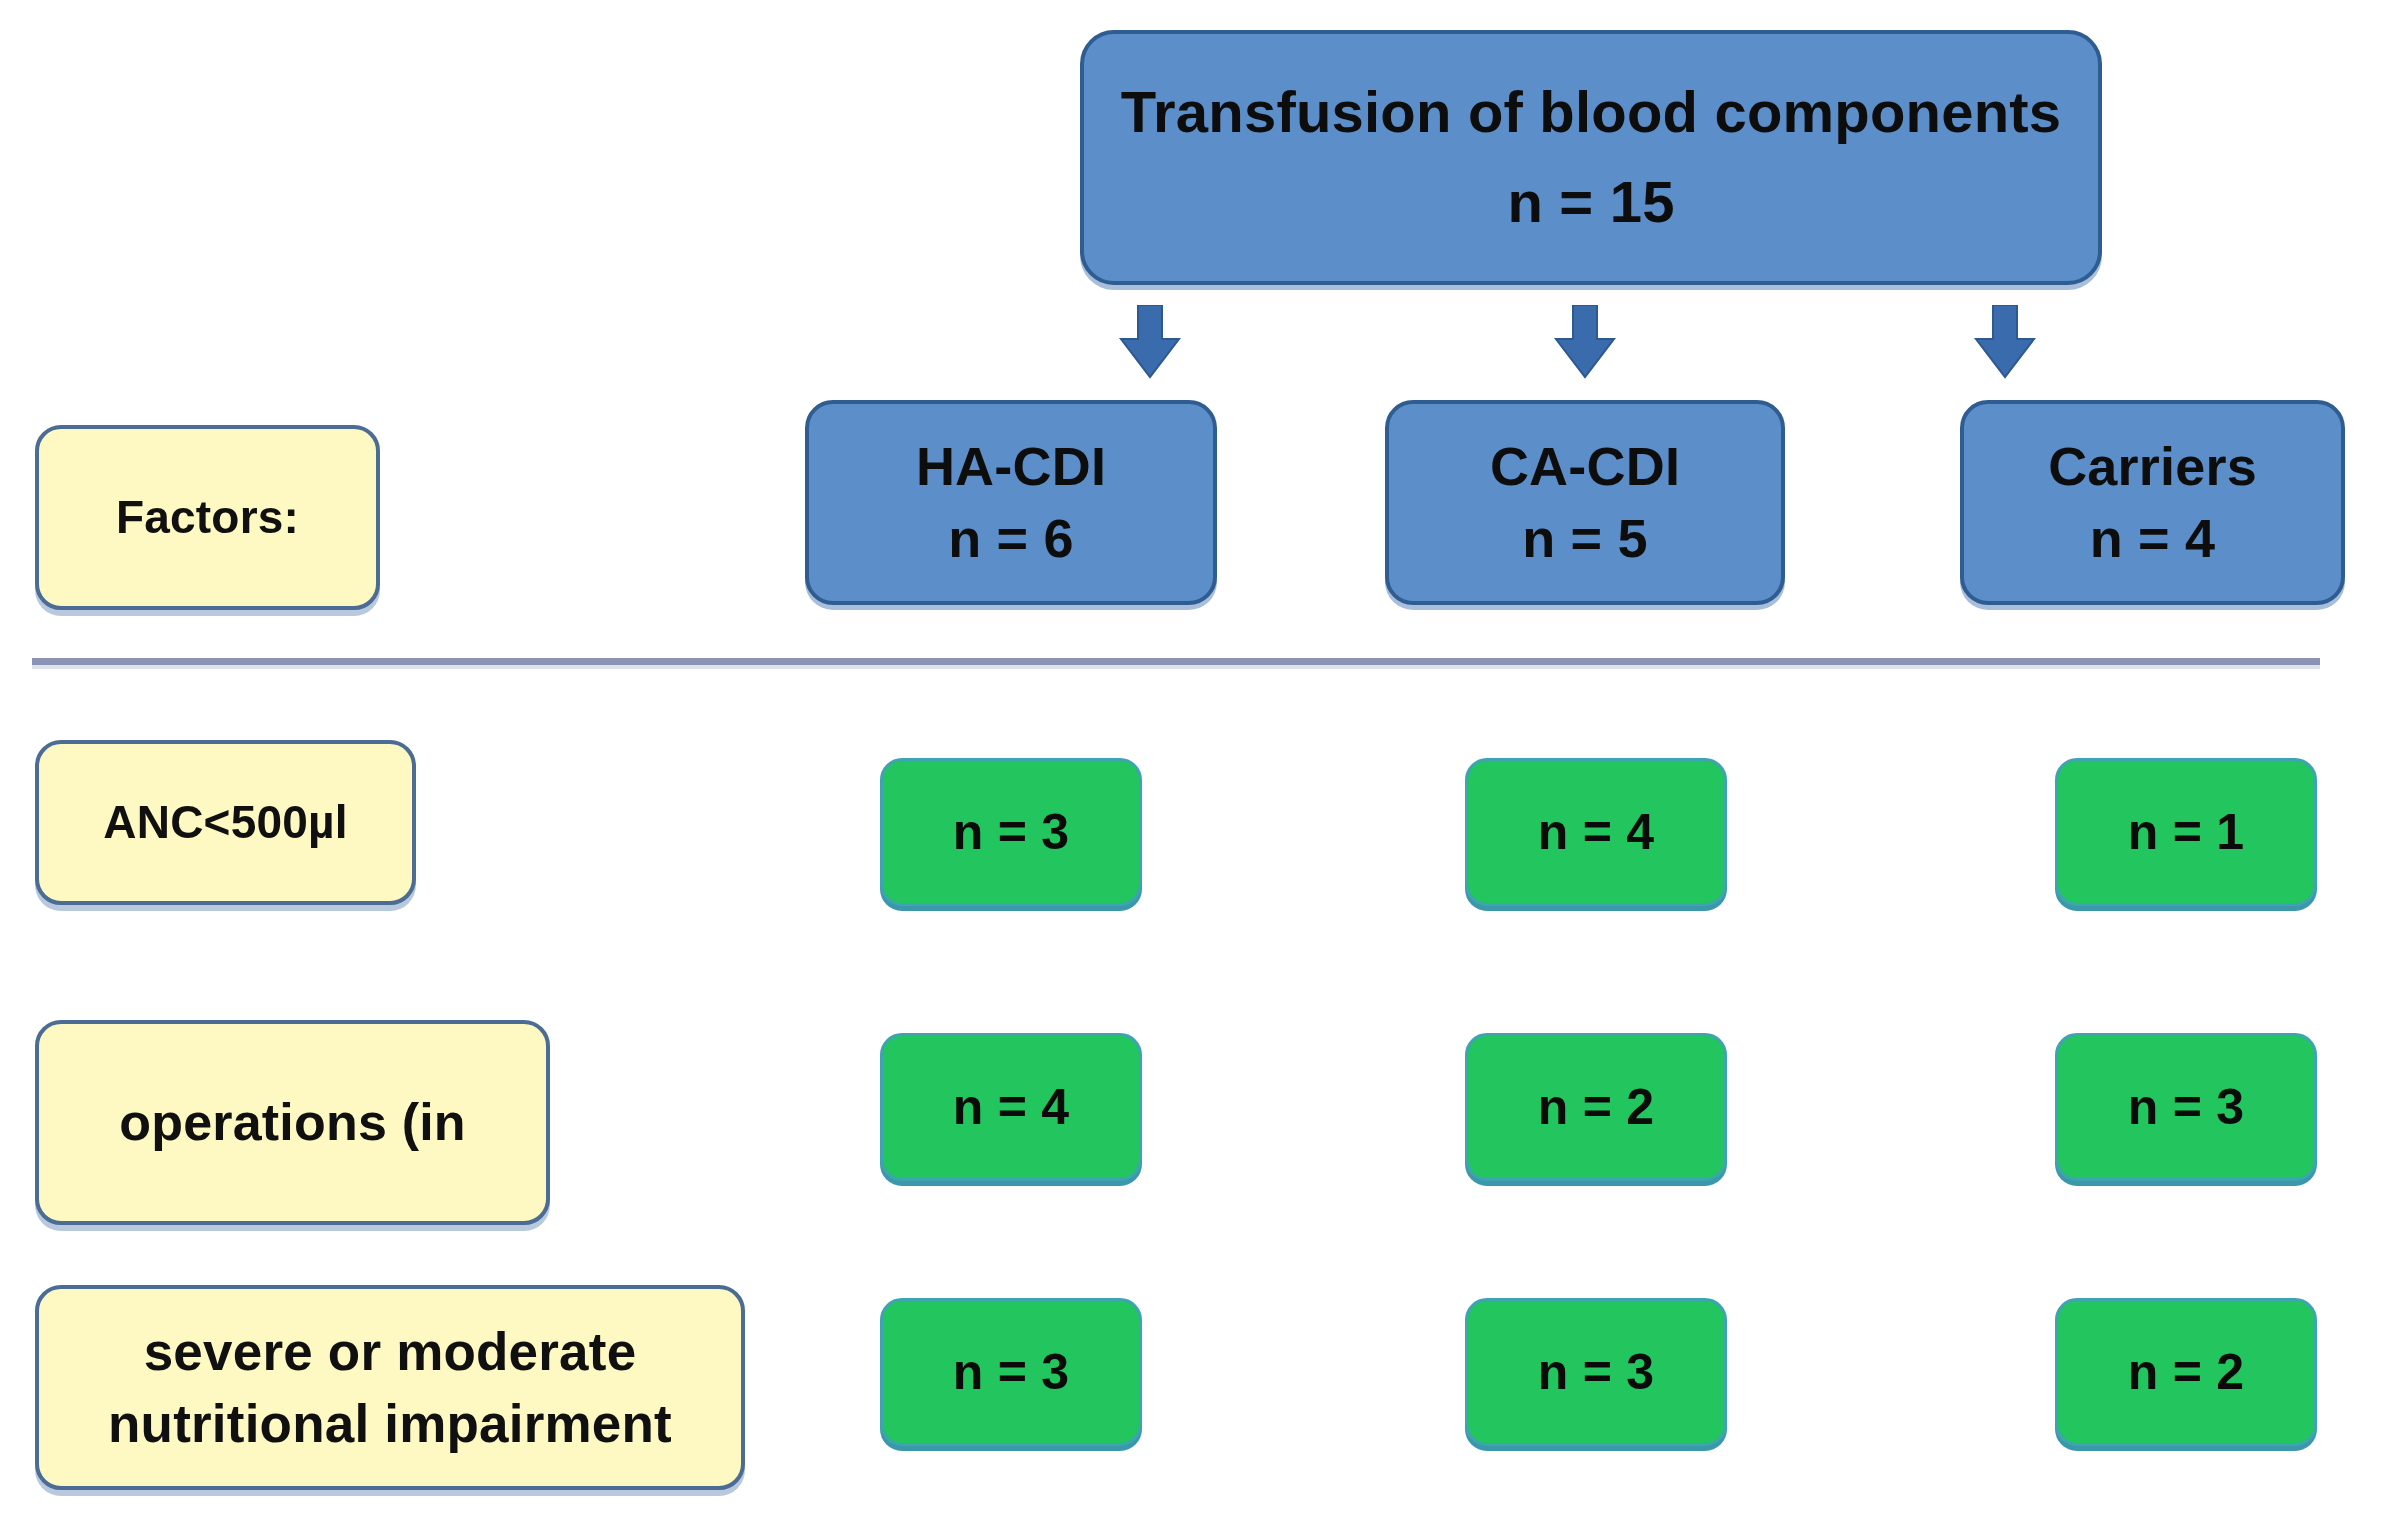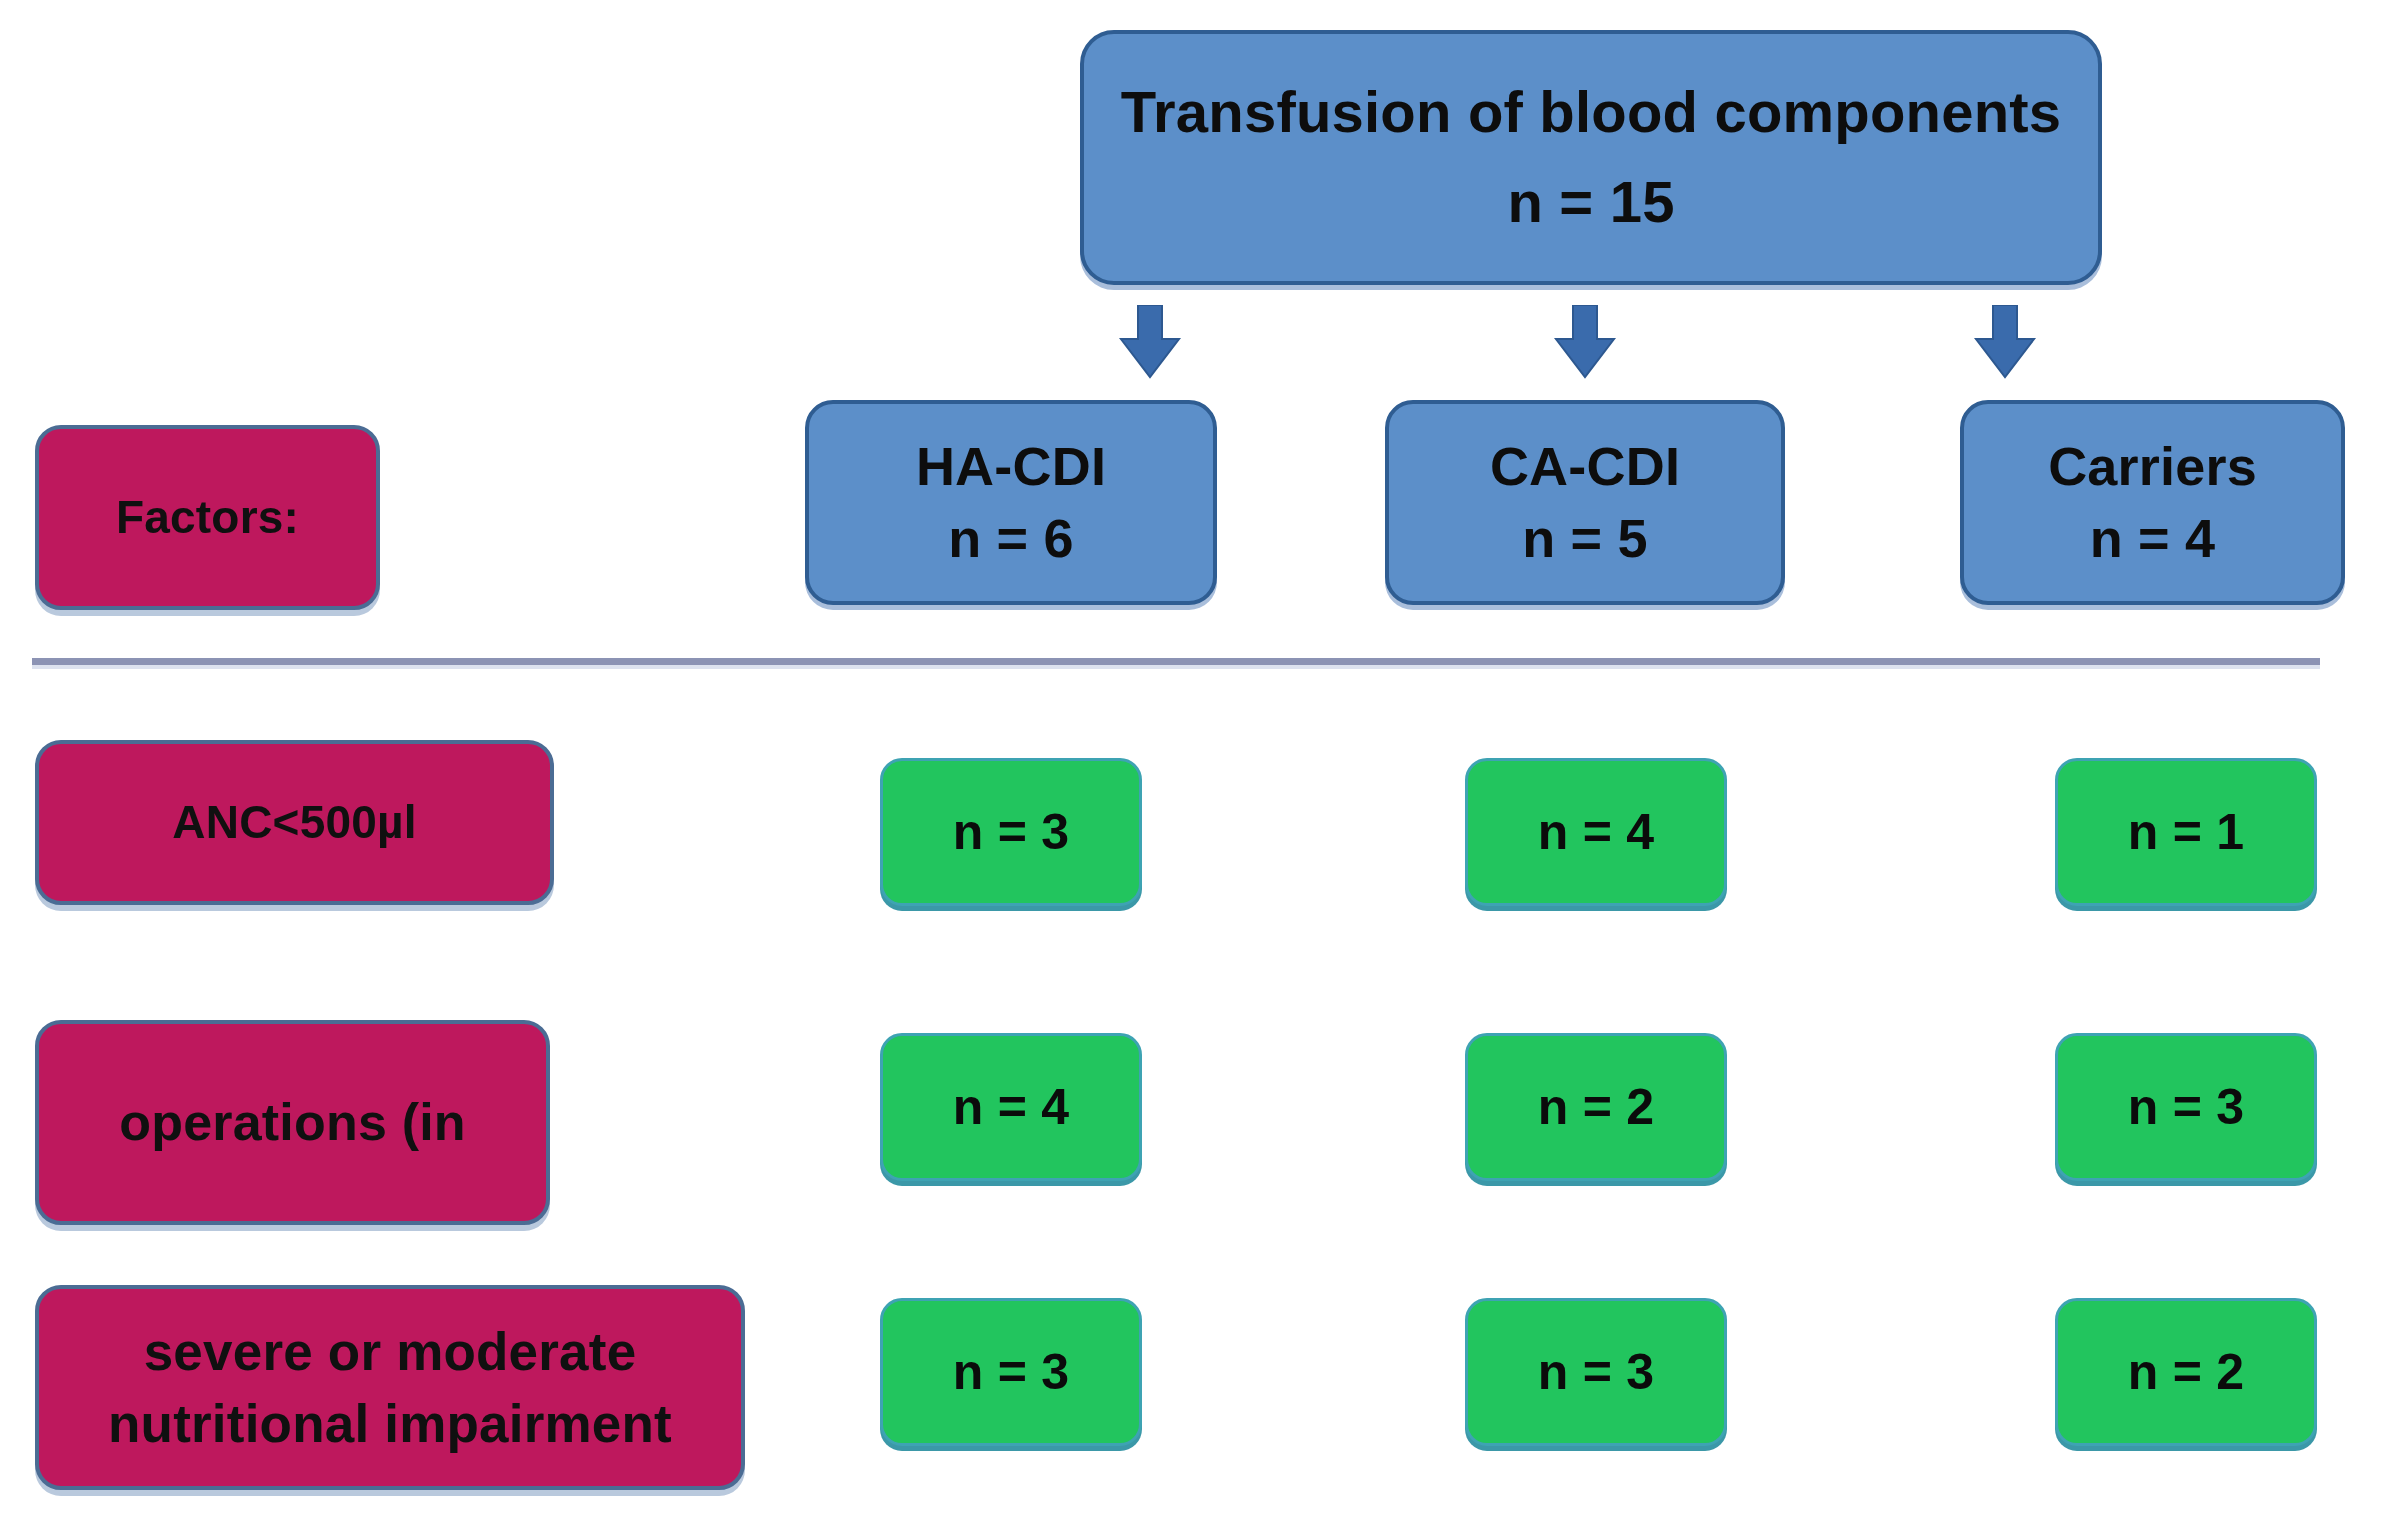--- a/index.html
+++ b/index.html
@@ -59,39 +59,39 @@
     font-size: 54px;
     border-radius: 26px;
   }
   #header-ha  { left: 805px;  width: 412px; }
   #header-ca  { left: 1385px; width: 400px; }
   #header-car { left: 1960px; width: 385px; }
   .header-node .sub { margin-top: 6px; }
 
   
   .node.light {
-    background: #be185d;
+    background: #fef9c3;
     border: 4px solid #4b6c94;
     border-radius: 26px;
     box-shadow: 0 6px 0 0 #b9c9dd;
     font-size: 44px;
     color: #101010;
   }
 
   #factors-node {
     left: 35px;
     top: 425px;
     width: 345px;
     height: 185px;
     font-size: 46px;
   }
   #factor-anc {
     left: 35px;
     top: 740px;
-    width: 519px;
+    width: 381px;
     height: 165px;
     font-size: 46px;
   }
   #factor-operations {
     left: 35px;
     top: 1020px;
     width: 515px;
     height: 205px;
     font-size: 52px;
     line-height: 1.35;

